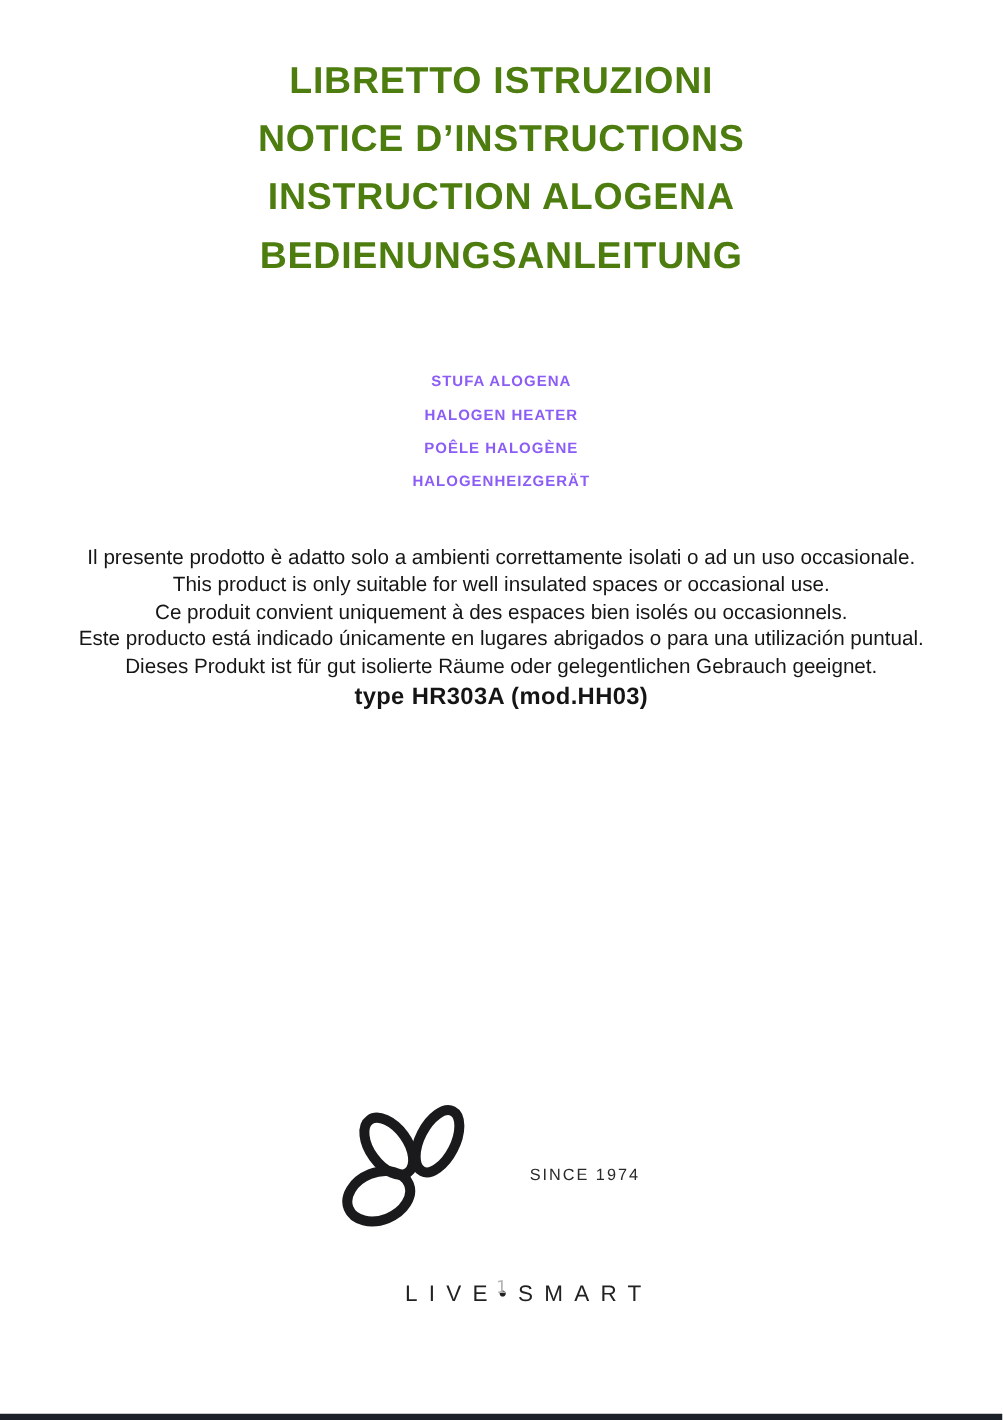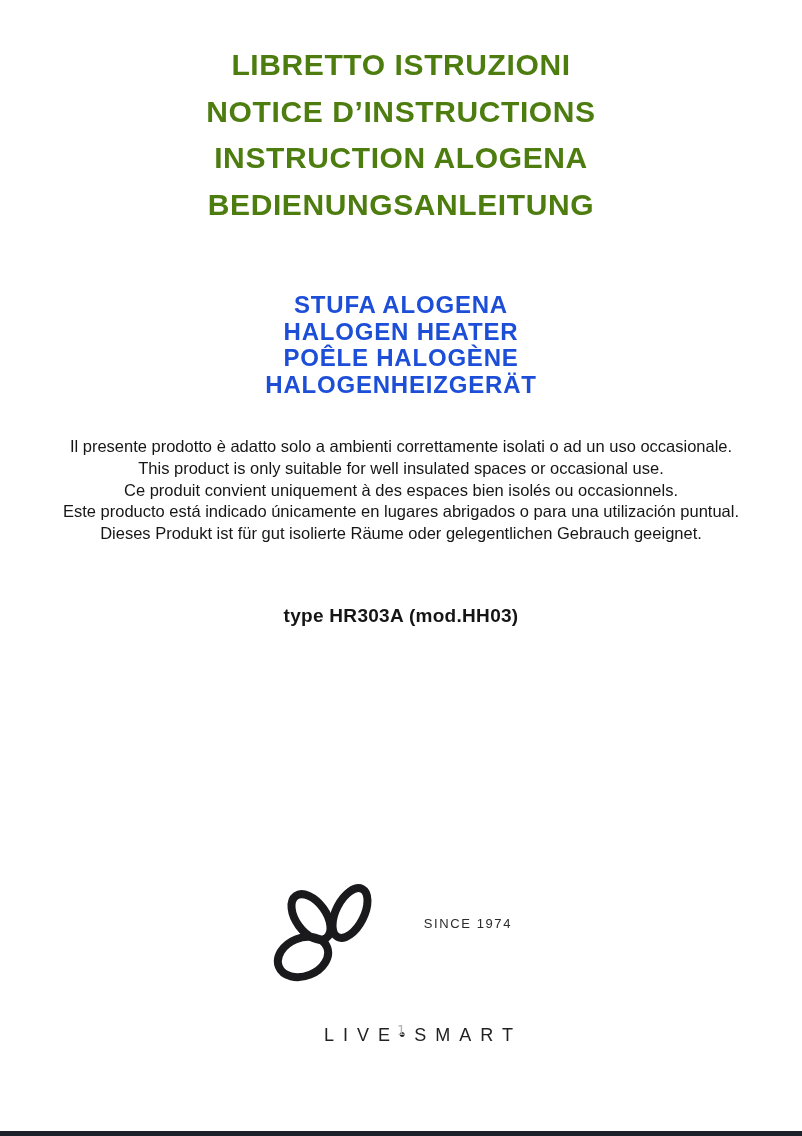--- a/index.html
+++ b/index.html
@@ -25,41 +25,40 @@
     letter-spacing: 0.6px;
     color: #4d7c0f;
   }
 
   
   .products {
     margin-top: 64px;
     text-align: center;
   }
   .product-line {
-    font-size: 24px;
+    font-size: 12px;
     font-weight: 700;
     line-height: 26.5px;
     letter-spacing: 0.8px;
-    color: #1d4ed8;
+    color: #8b5cf6;
   }
 
   
   .notice {
     margin: 38px auto 0 auto;
     width: 706px;
     text-align: center;
     font-size: 16.5px;
     line-height: 21.8px;
     color: #161616;
   }
   .notice p { margin: 0; }
 
   
   .model-line {
-    margin-top: 58px;
     text-align: center;
     font-size: 19px;
     font-weight: 700;
     letter-spacing: 0.3px;
     line-height: 26px;
     color: #151515;
   }
 
   
   .logo {
@@ -72,21 +71,21 @@
   }
   .butterfly {
     position: absolute;
     left: -6px;
     top: 0;
     width: 120px;
     height: 98px;
   }
   .since {
     position: absolute;
-    top: 32px;
+    top: 48px;
     right: 14px;
     font-size: 13px;
     font-weight: 400;
     letter-spacing: 1.6px;
     color: #2a2a2a;
     white-space: nowrap;
   }
   .brand-row {
     position: absolute;
     left: 38px;

